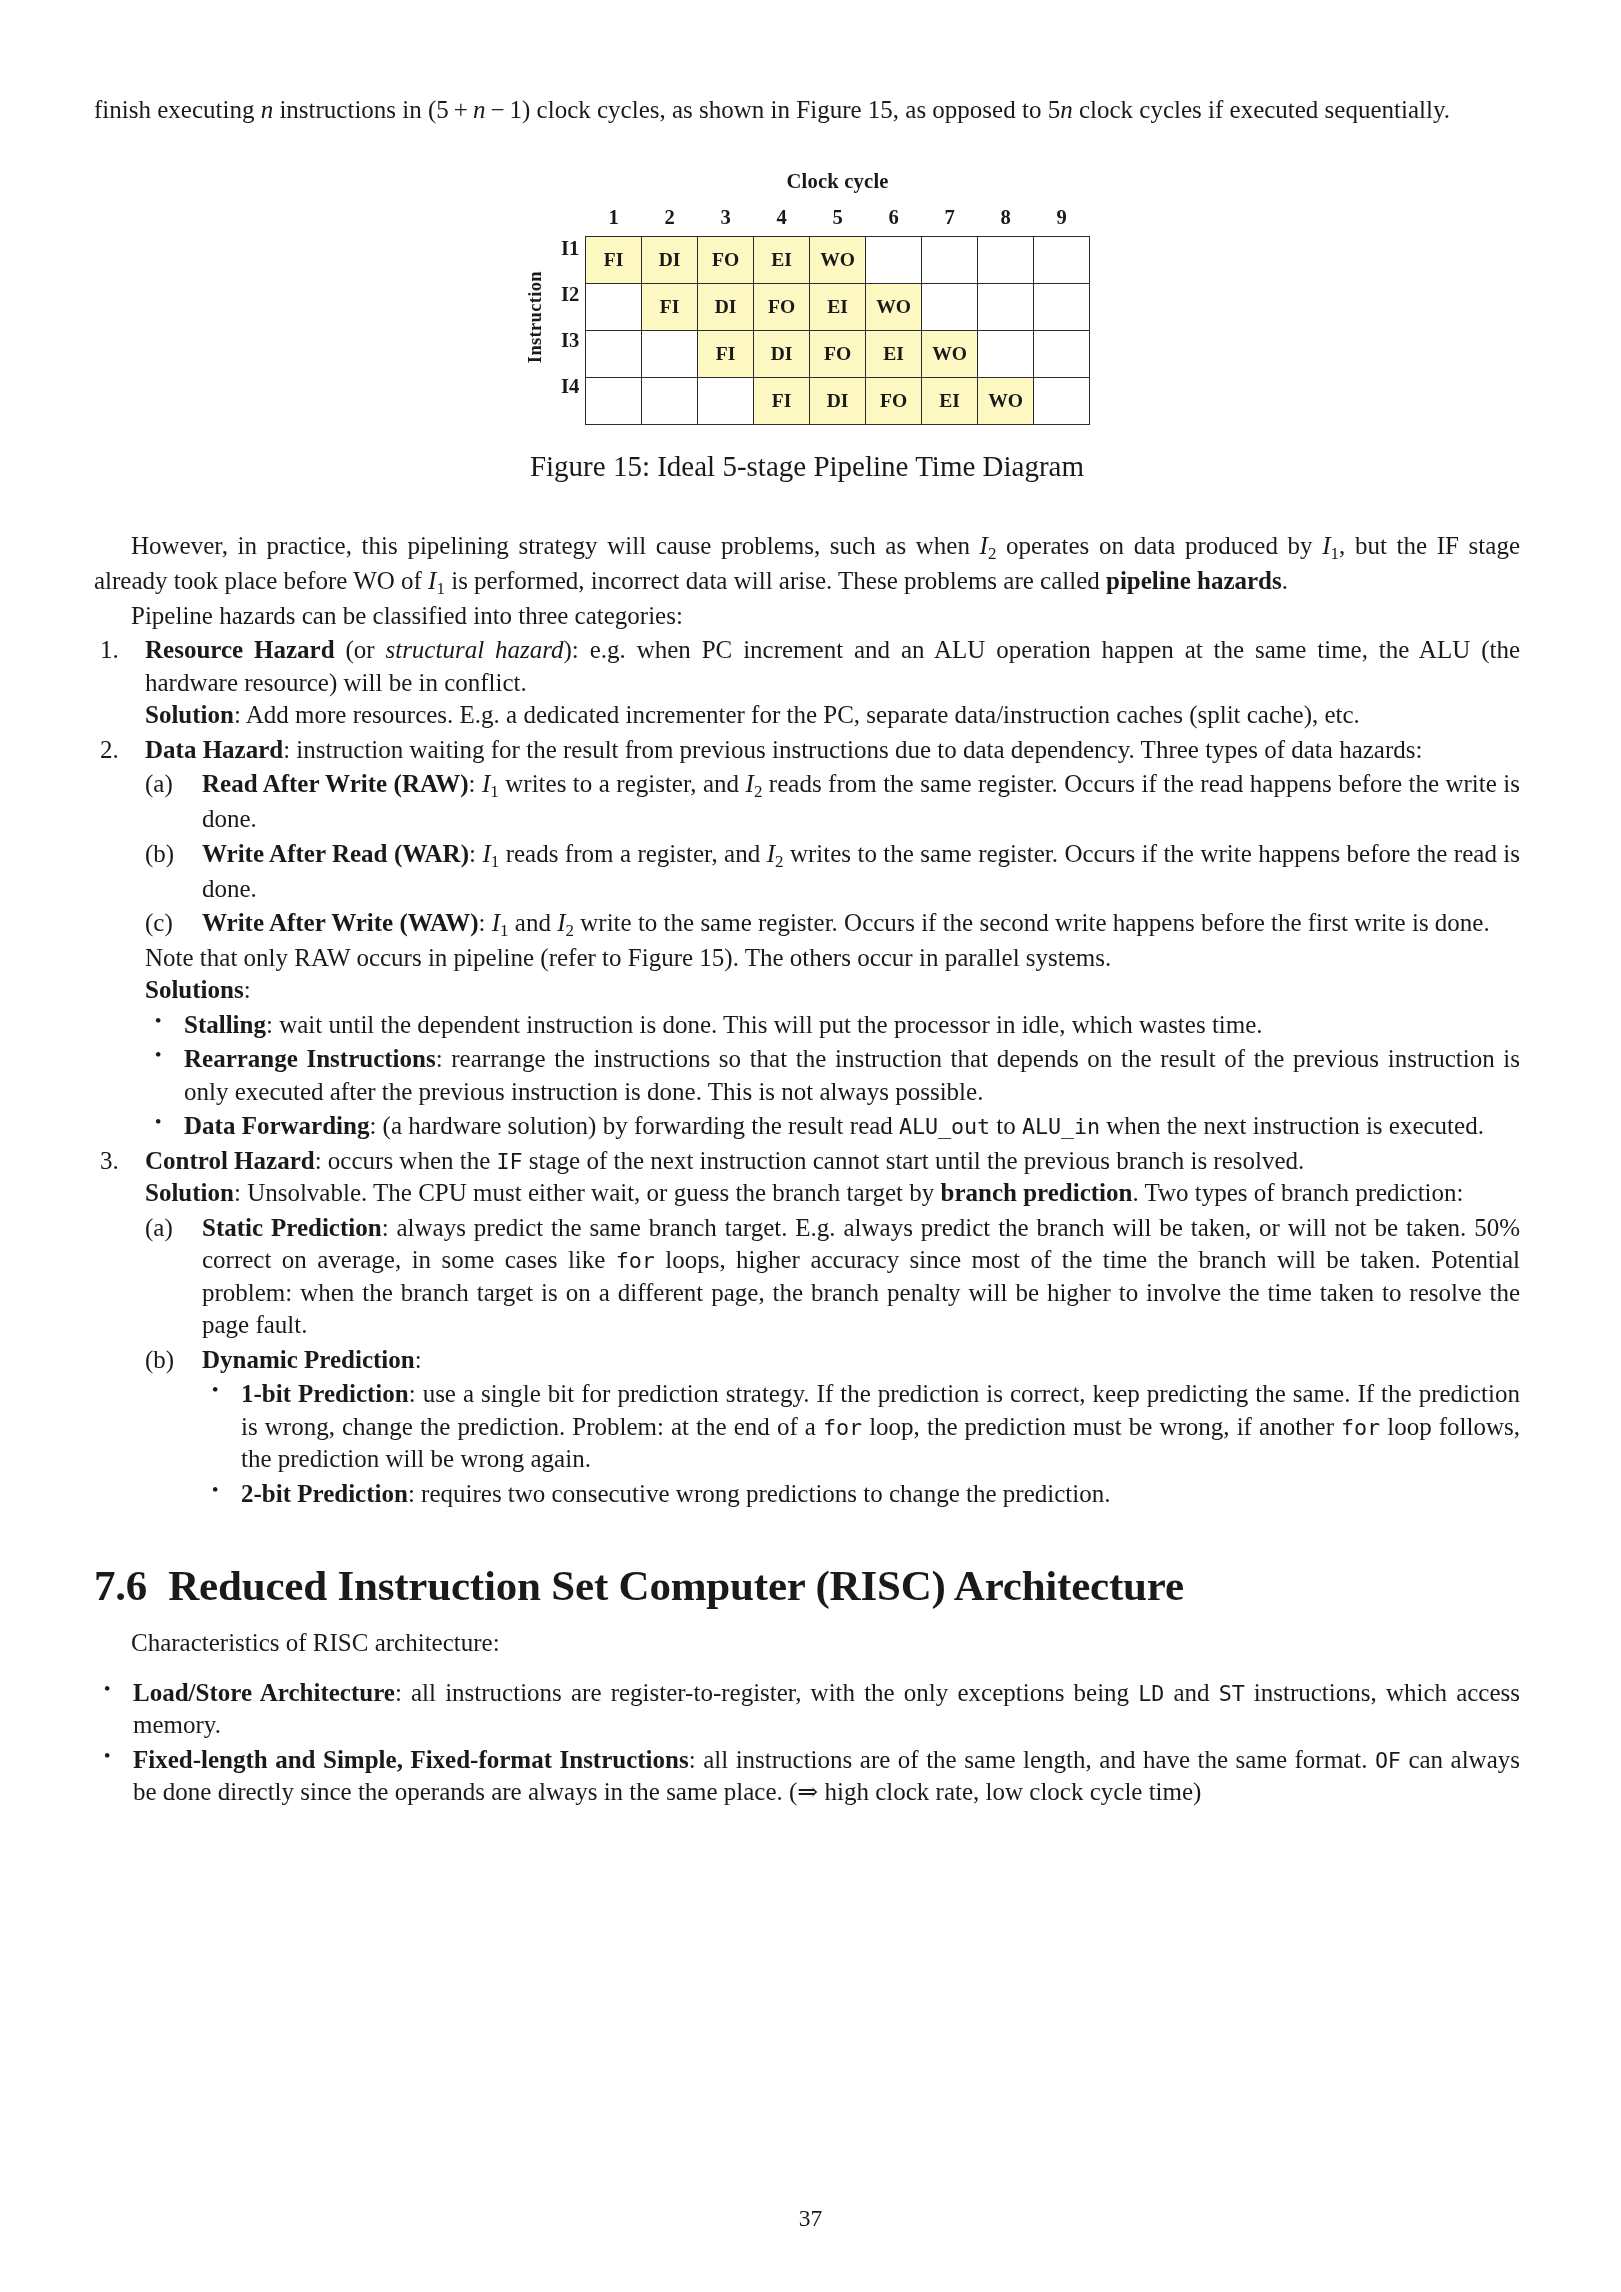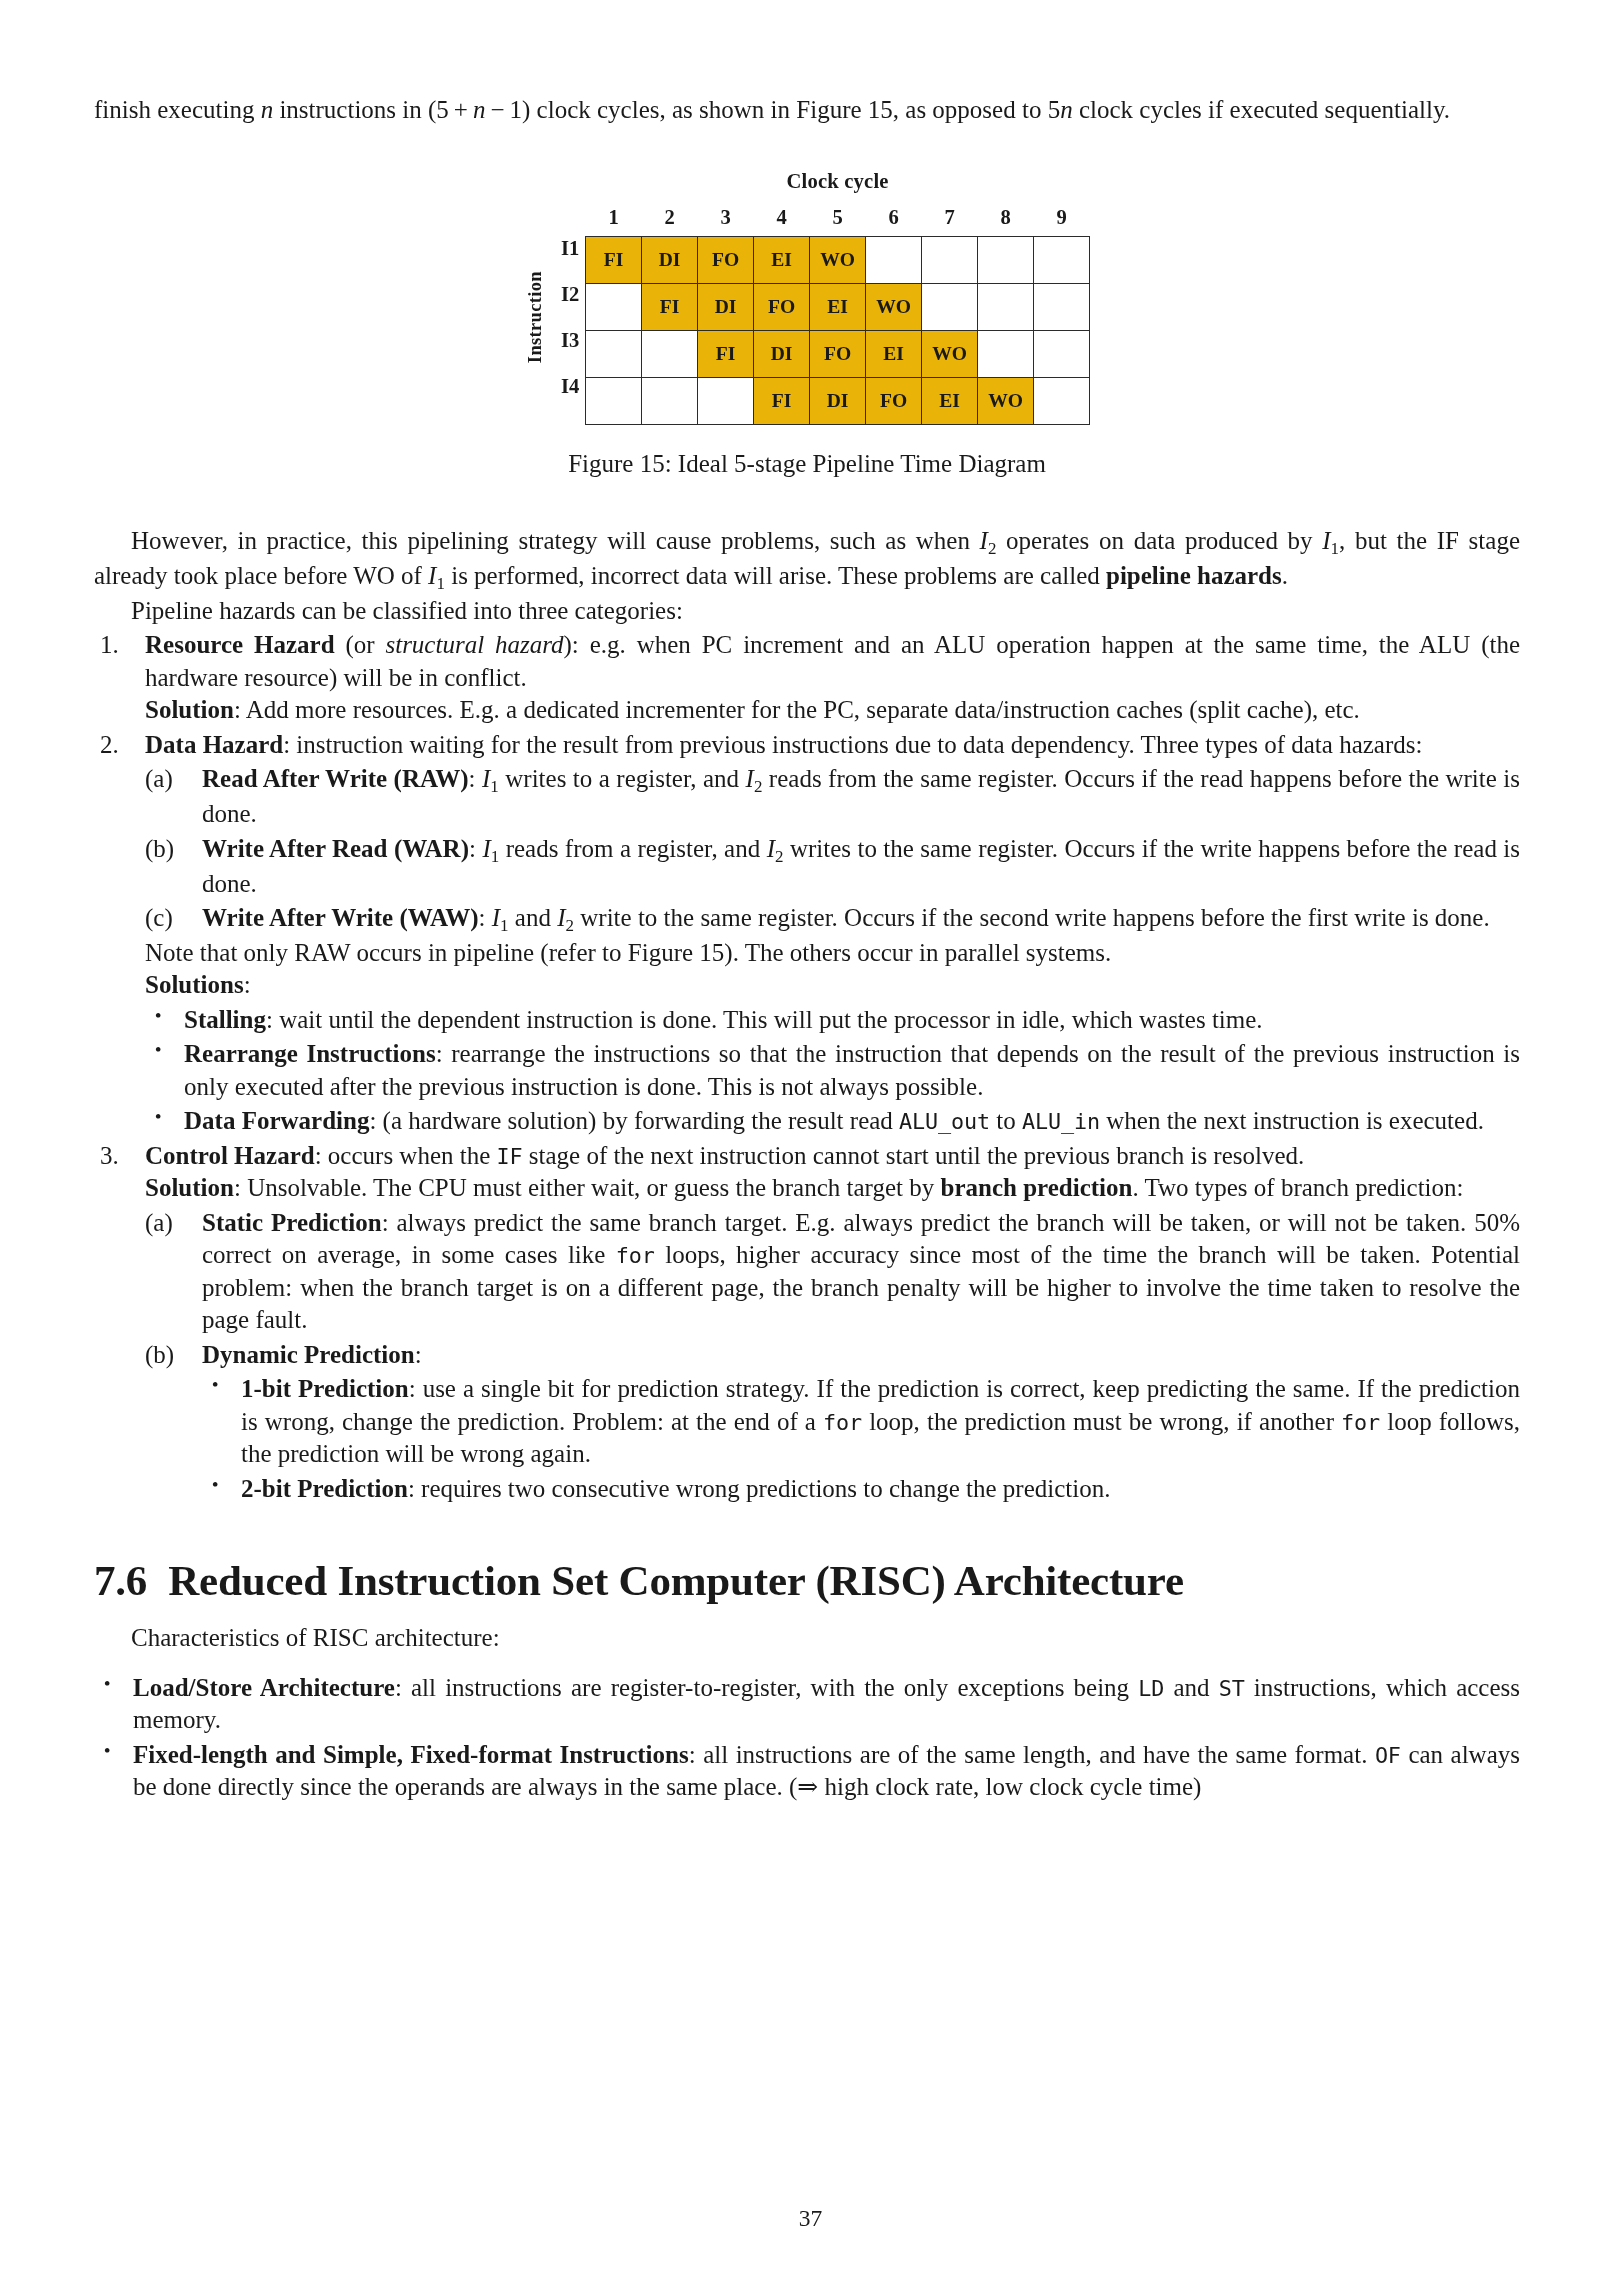--- a/index.html
+++ b/index.html
@@ -115,24 +115,24 @@
     height: 46px;
     border: 1.3px solid #2b2b2b;
     text-align: center;
     vertical-align: middle;
     font-weight: bold;
     font-size: 19.6px;
     padding: 0;
     background: #ffffff;
   }
   table.pipeline td.on {
-    background: #eab308;
+    background: #fef9c3;
   }
   .figcaption {
-    font-size: 25px;
+    font-size: 29px;
     text-align: center;
     margin-top: 25.5px;
   }
 
   
   ol.num {
     list-style: none;
     margin: 0;
     padding: 0;
   }

